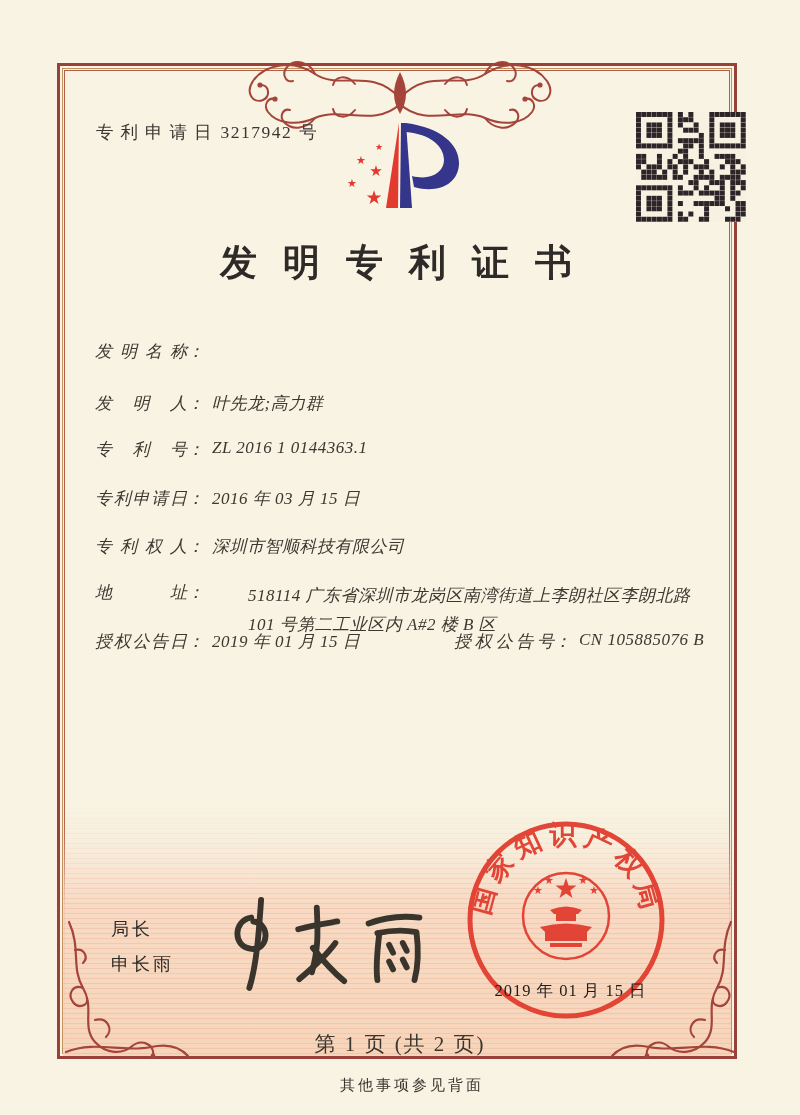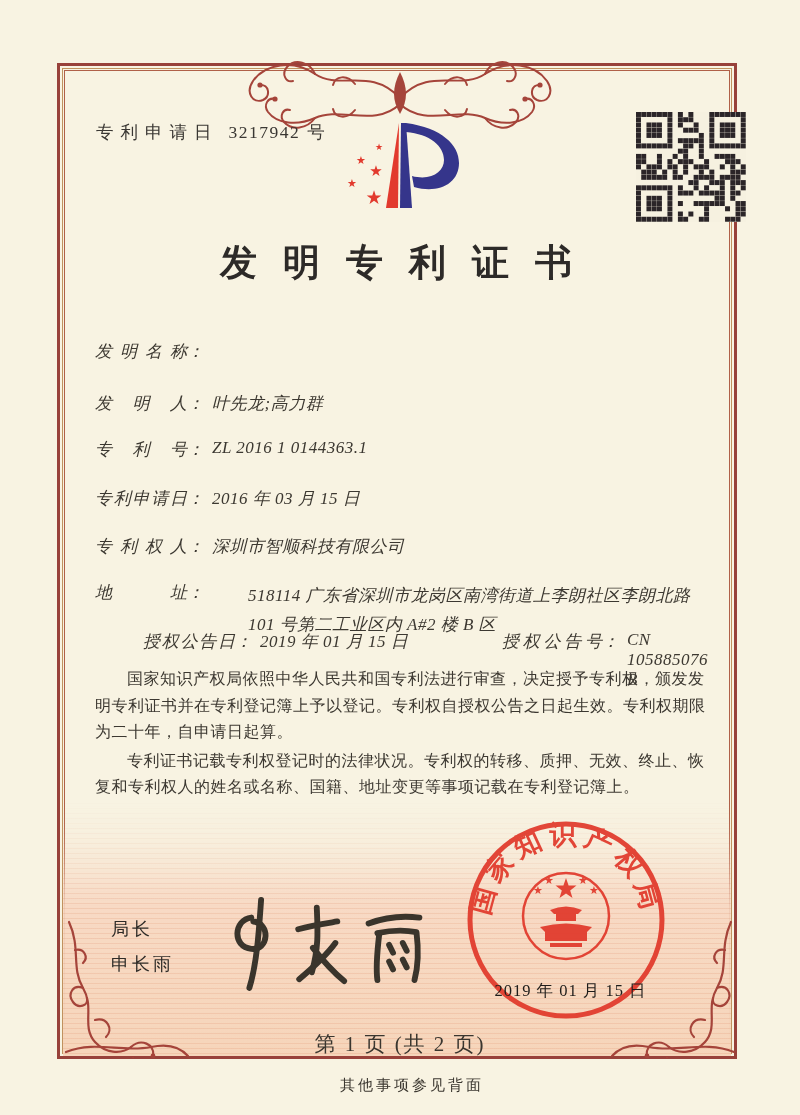--- a/index.html
+++ b/index.html
@@ -24,39 +24,39 @@
     position:absolute;left:63px;top:798px;width:668px;height:258px;
     background:
       repeating-linear-gradient(to bottom, rgba(214,116,78,.16) 0 1px, rgba(0,0,0,0) 1px 5px),
       linear-gradient(to bottom, rgba(247,216,196,0) 0, rgba(247,215,194,.9) 90px, #f6d5ba 100%);
     -webkit-mask-image:linear-gradient(to bottom, transparent 0, #000 110px);
             mask-image:linear-gradient(to bottom, transparent 0, #000 110px);
   }
   
   .cert-no{position:absolute;left:96px;top:120px;font-size:17.5px;color:#3a3733;}
   .cert-no .pre{letter-spacing:7px;}
-  .cert-no .num{letter-spacing:1.5px;margin-left:10px;}
+  .cert-no .num{letter-spacing:1.5px;margin-left:2px;}
   .cert-no .suf{margin-left:7px;}
   .logo{position:absolute;left:330px;top:104px;width:155px;height:132px;}
   .qr{position:absolute;left:636px;top:112px;width:110px;height:110px;}
   .title{
     position:absolute;left:0;top:238px;width:800px;text-align:center;
     font-size:37px;font-weight:700;color:#2d2a28;
     letter-spacing:26px;padding-left:18px;box-sizing:border-box;
   }
   
   .row{position:absolute;left:95px;width:616px;font-size:17px;display:flex;align-items:flex-start;font-style:italic;}
   .row .lab{
     display:inline-block;width:92px;flex:0 0 92px;
     text-align:justify;text-align-last:justify;
   }
   .row .colon{flex:0 0 auto;}
   .row .val{margin-left:8px;letter-spacing:.5px;}
   .row-addr .val{width:505px;line-height:29px;margin-left:44px;}
-  .grant-left{display:flex;width:335px;flex:0 0 335px;margin-left:48px;}
+  .grant-left{display:flex;width:335px;flex:0 0 335px;}
   .grant-right{display:flex;margin-left:24px;}
   .grant-right .lab{width:100px;flex:0 0 100px;}
   
   .paras{position:absolute;left:95px;top:666px;width:614px;font-size:16px;line-height:26.5px;color:#3c3831;}
   .paras p{margin:0 0 2px 0;text-indent:2em;letter-spacing:.5px;}
   
   .director{position:absolute;left:96px;top:912px;font-size:18px;line-height:35px;letter-spacing:3px;color:#2e2b27;margin-left:15px;}
   .signature{position:absolute;left:222px;top:888px;width:215px;height:108px;}
   .seal{position:absolute;left:464px;top:818px;width:205px;height:205px;opacity:.92;}
   .seal-date{
@@ -416,24 +416,20 @@
         <span class="colon">：</span>
       <span class="val">2019 年 01 月 15 日</span>
     </span>
     <span class="grant-right">
       <span class="lab">授权公告号</span>
         <span class="colon">：</span>
       <span class="val">CN 105885076 B</span>
     </span>
   </div>
 
-  <div class="paras">
-    <p>国家知识产权局依照中华人民共和国专利法进行审查，决定授予专利权，颁发发明专利证书并在专利登记簿上予以登记。专利权自授权公告之日起生效。专利权期限为二十年，自申请日起算。</p>
-    <p>专利证书记载专利权登记时的法律状况。专利权的转移、质押、无效、终止、恢复和专利权人的姓名或名称、国籍、地址变更等事项记载在专利登记簿上。</p>
-  </div>
 
   <div class="director">
     <div>局长</div>
     <div>申长雨</div>
   </div>
 
   <svg class="signature" viewBox="0 0 220 110">
     <g stroke="#3a352c" fill="none" stroke-width="6" stroke-linecap="round" stroke-linejoin="round">
       <path d="M30,30 C12,32 10,60 30,62 C48,64 50,36 32,34"></path>
       <path d="M40,12 C38,40 36,76 28,102"></path>

